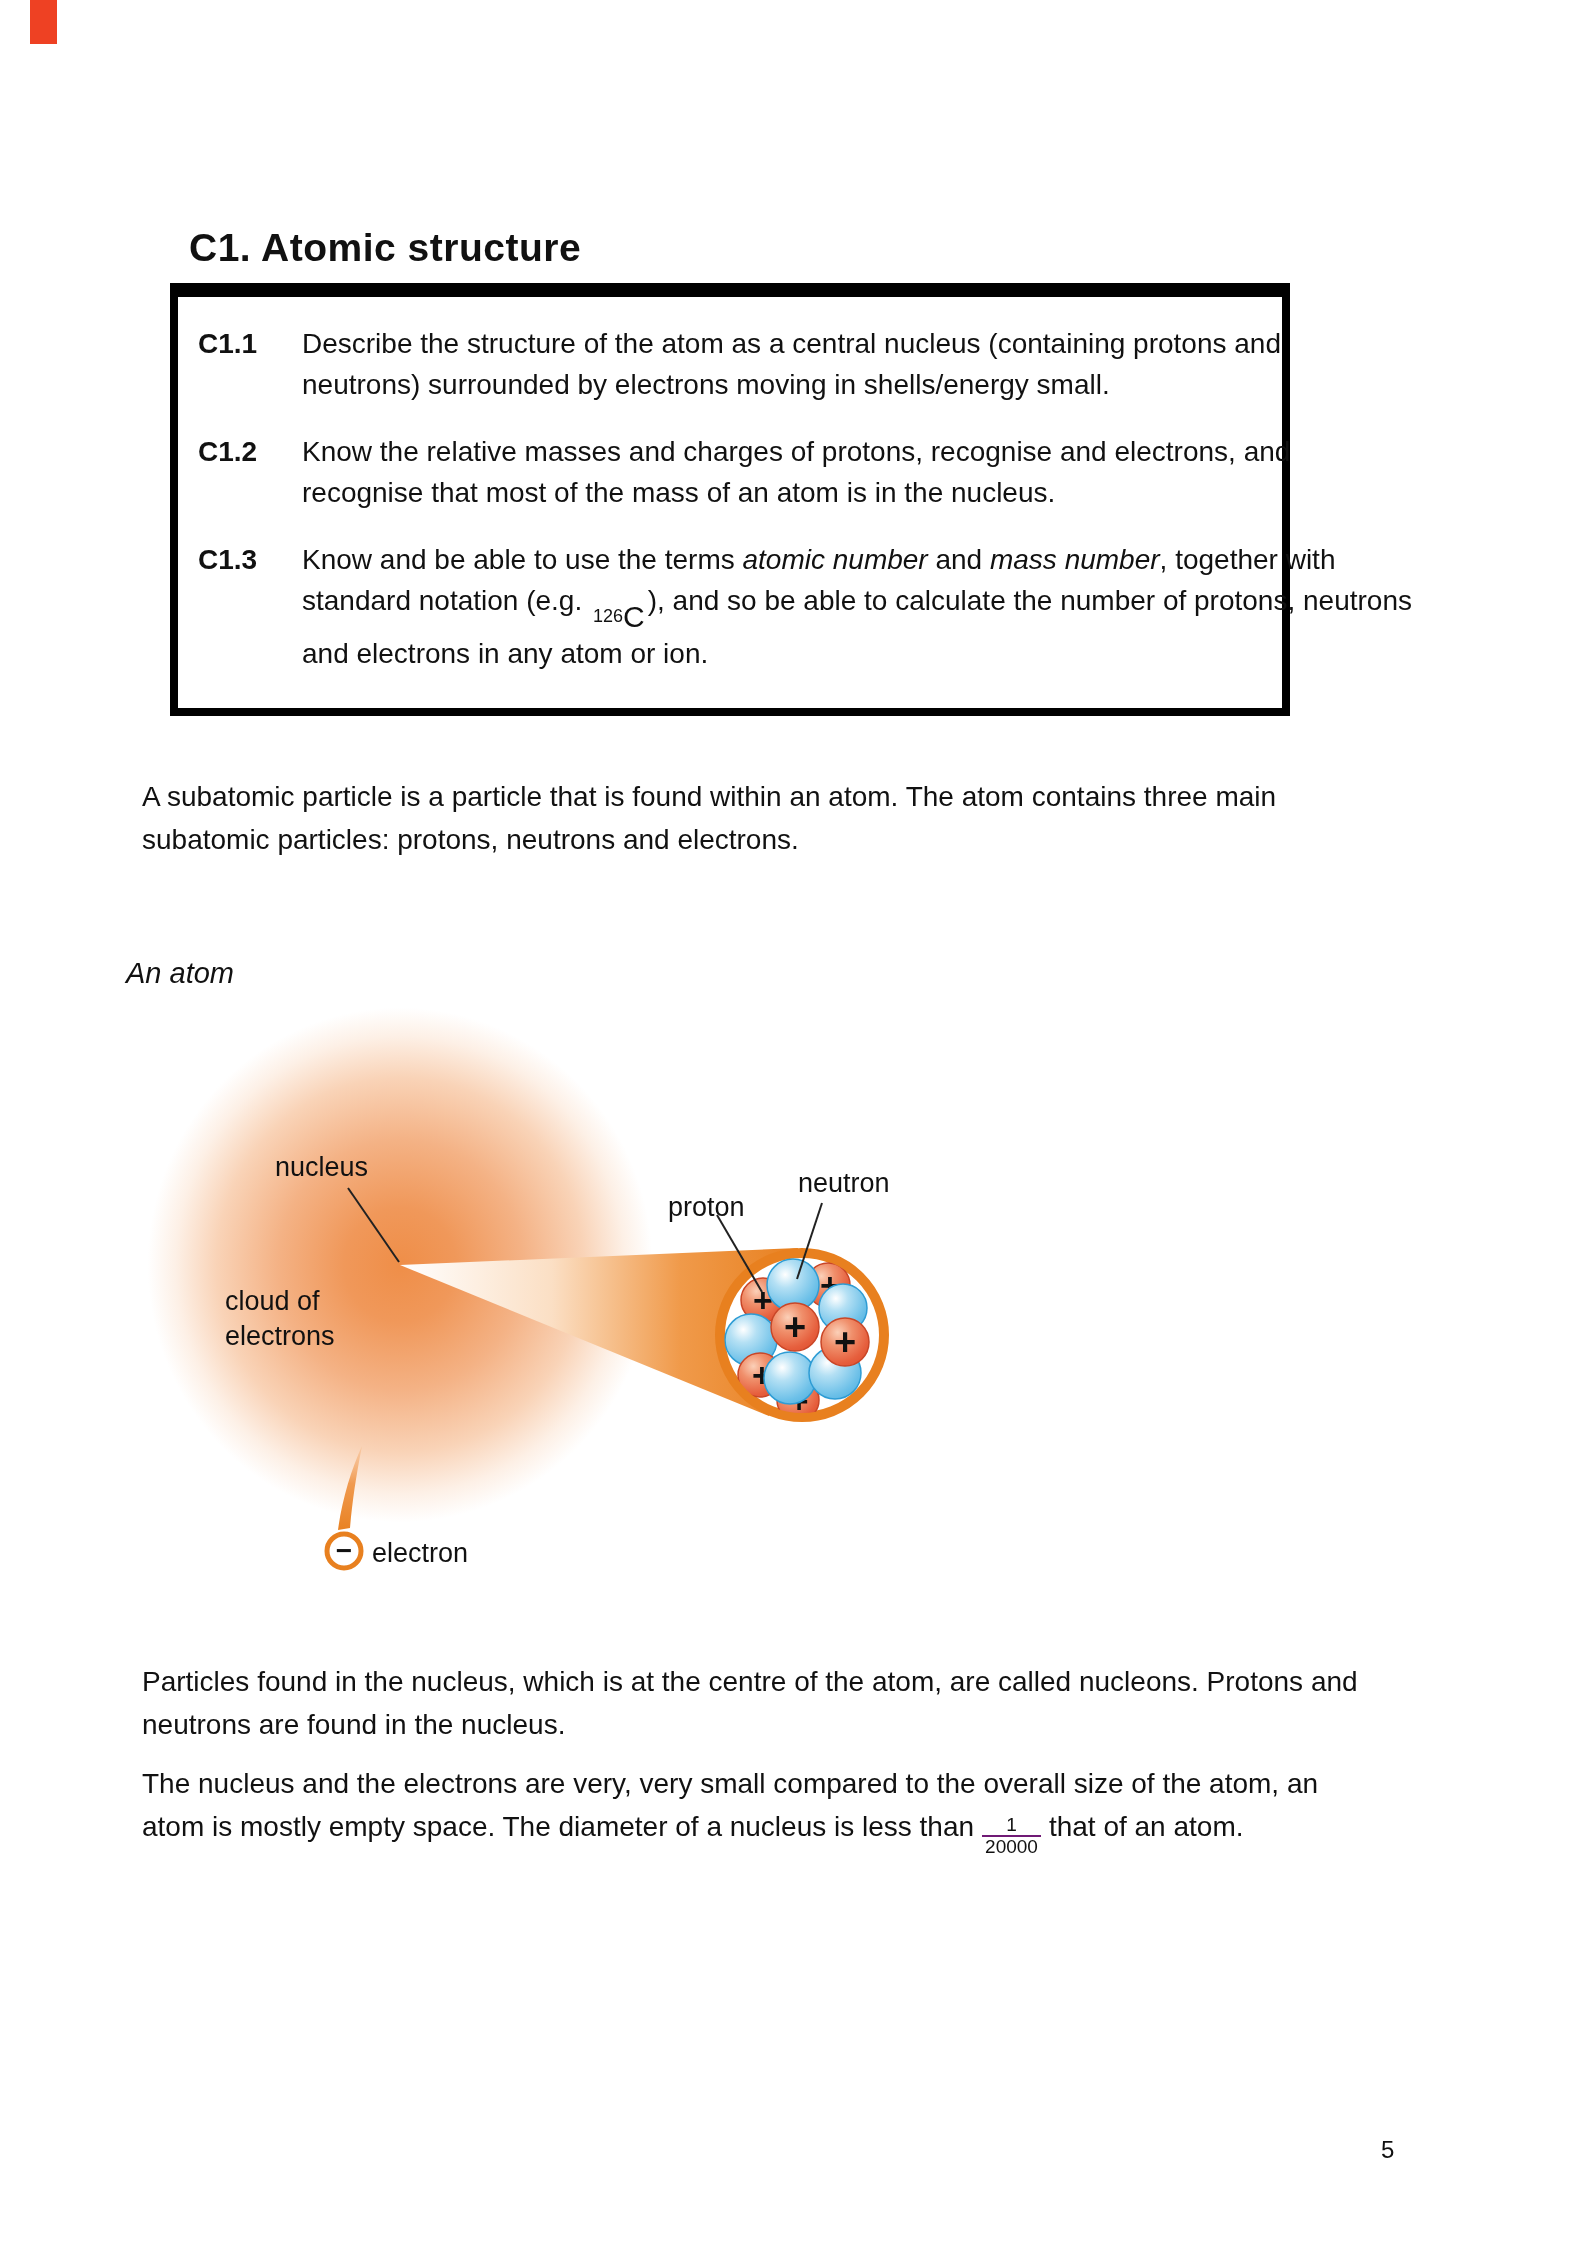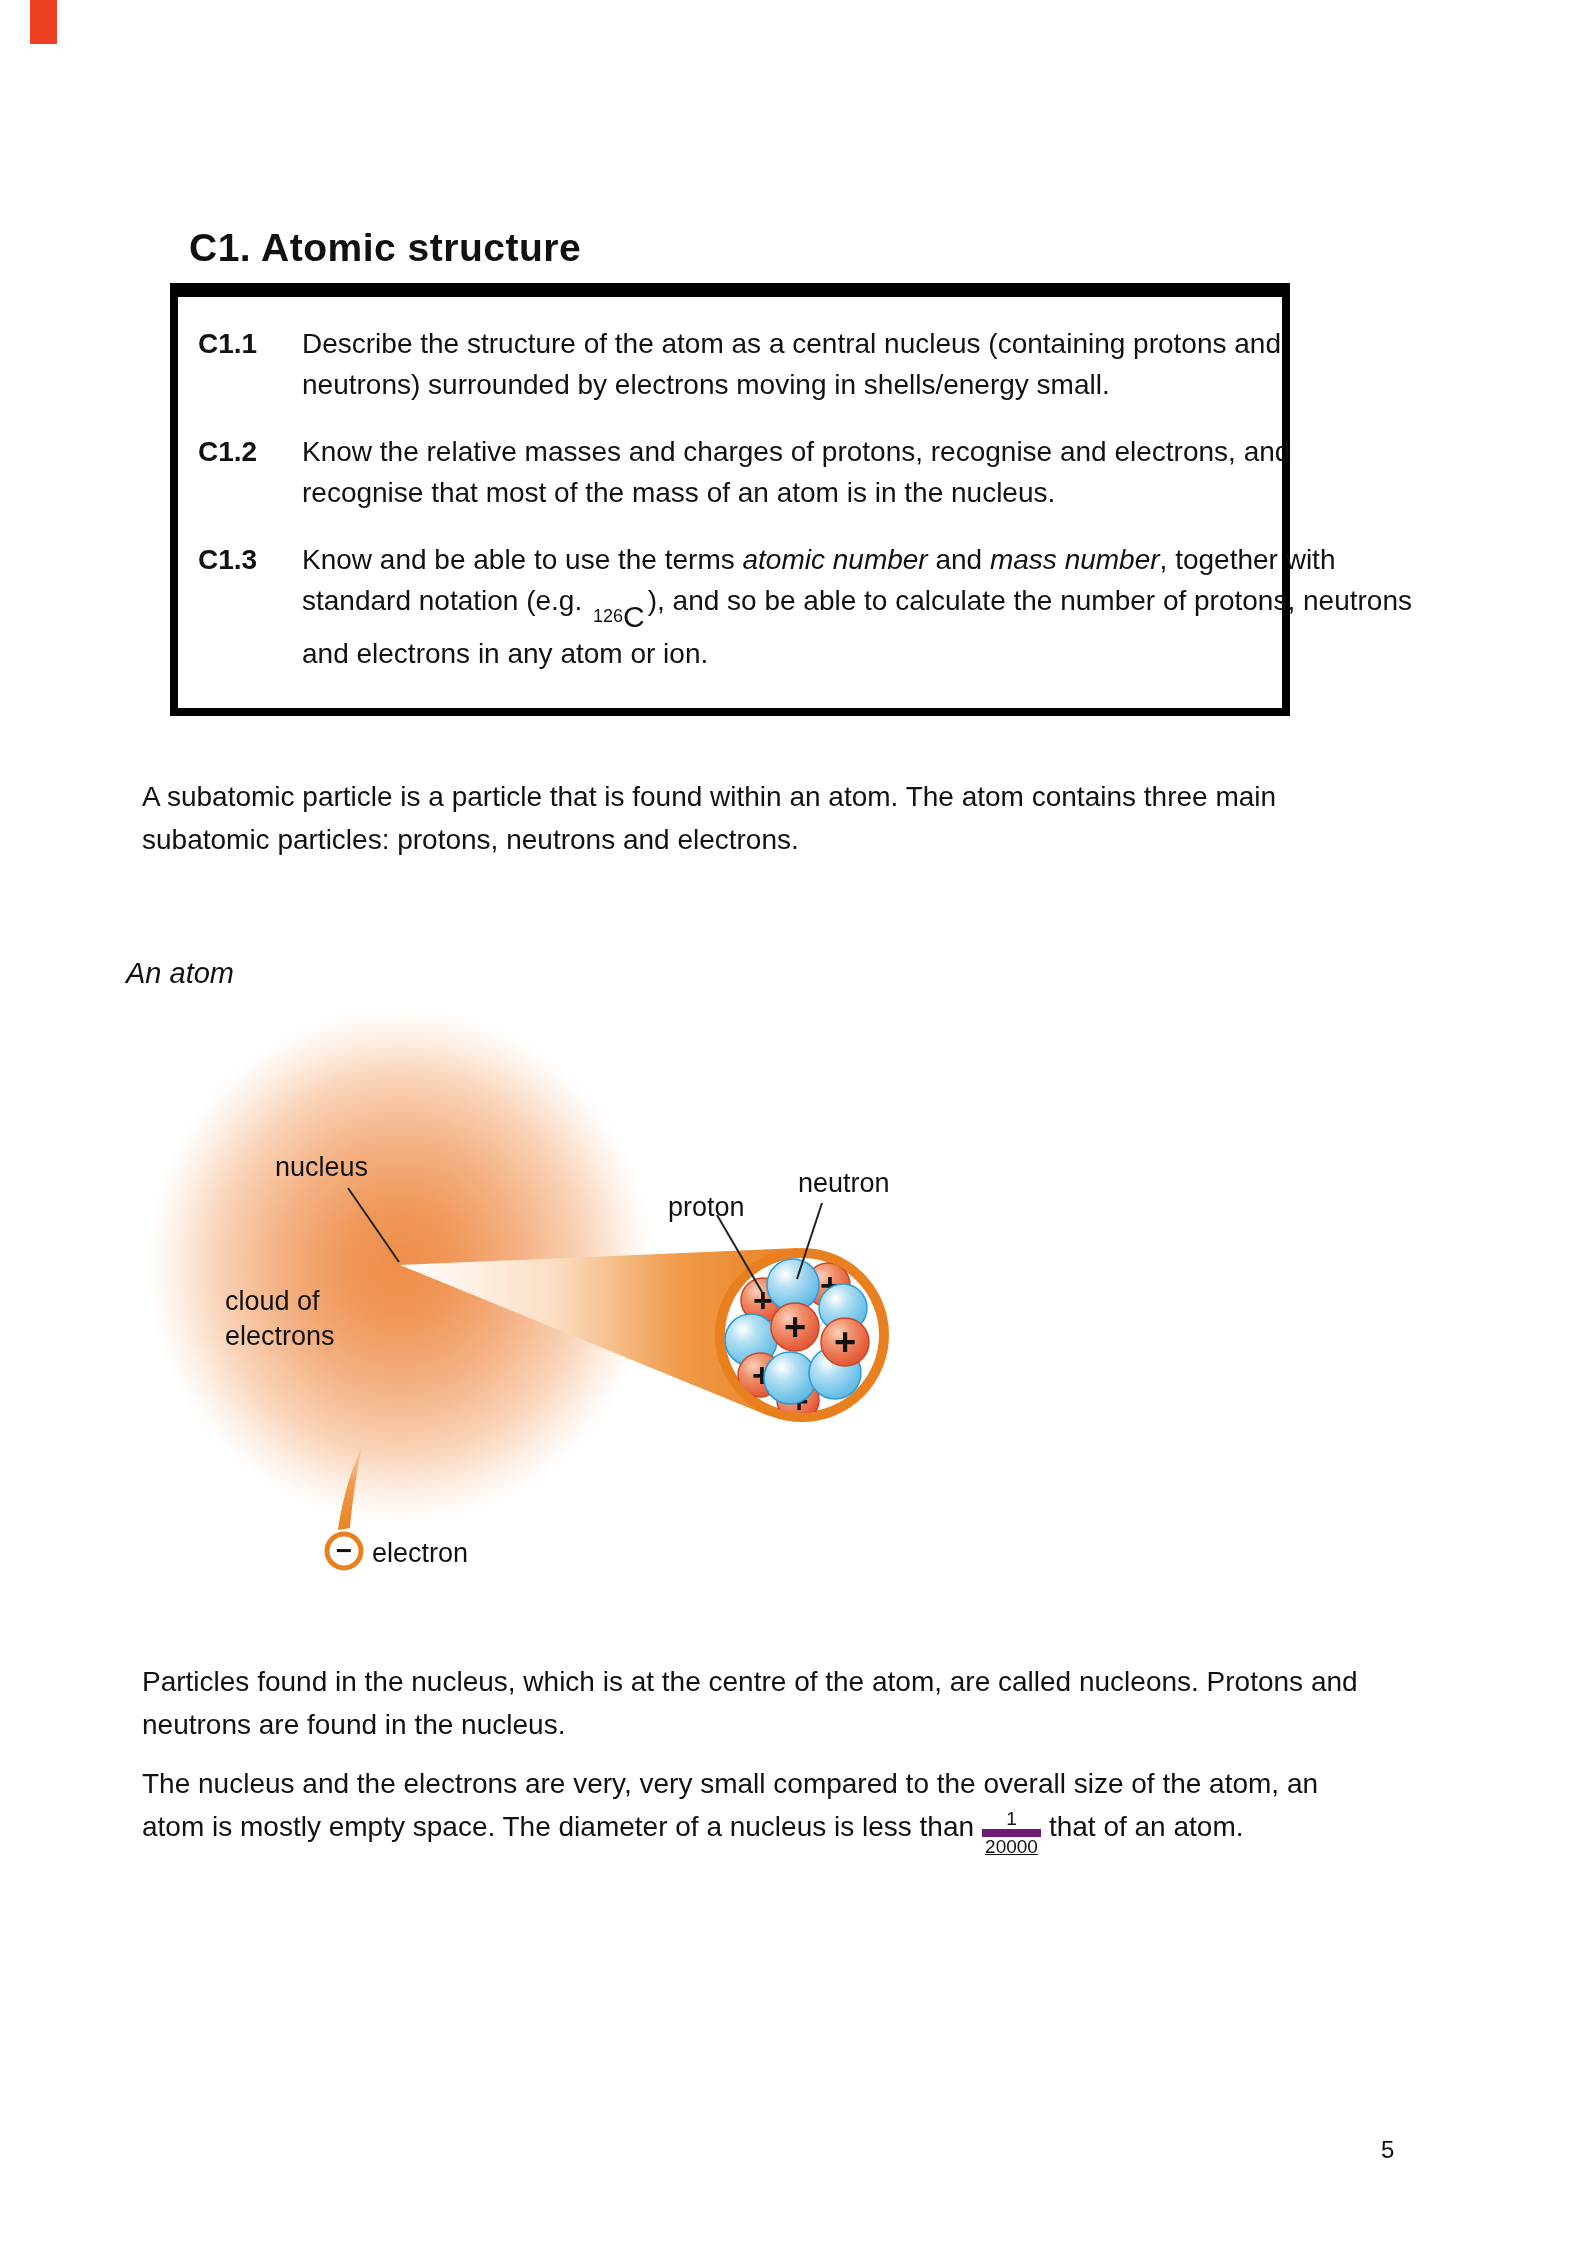--- a/index.html
+++ b/index.html
@@ -35,21 +35,21 @@
     background:radial-gradient(closest-side,#ef8e48 0%,#f0985a 22%,#f4b285 48%,#f9d3b7 72%,#fdf0e6 88%,rgba(255,255,255,0) 99%);
   }
   .dsvg{position:absolute;left:0;top:0;}
   .dlabel{position:absolute;font-size:27px;line-height:35px;color:#111;white-space:nowrap;}
   .lbl-nucleus{left:175px;top:150px;}
   .lbl-cloud{left:125px;top:284px;}
   .lbl-proton{left:568px;top:190px;}
   .lbl-neutron{left:698px;top:166px;}
   .lbl-electron{left:272px;top:536px;}
   .frac{display:inline-block;vertical-align:-17px;text-align:center;font-size:19px;line-height:20px;margin:0 8px;}
-  .frac .den{display:block;border-top:8px solid #701a75;padding:0 3px;text-decoration:underline;}
+  .frac .den{display:block;border-top:2px solid #701a75;padding:0 3px;}
   .frac .num{display:block;}
 </style>
 </head>
 <body>
 
 <div class="page">
 
   <div class="corner-marker"></div>
 
   <h1 class="title">C1. Atomic structure</h1>

